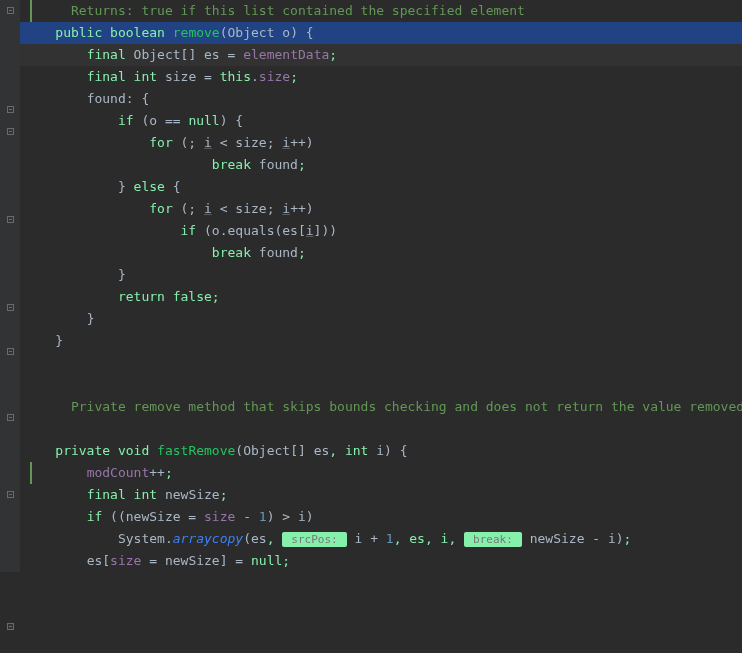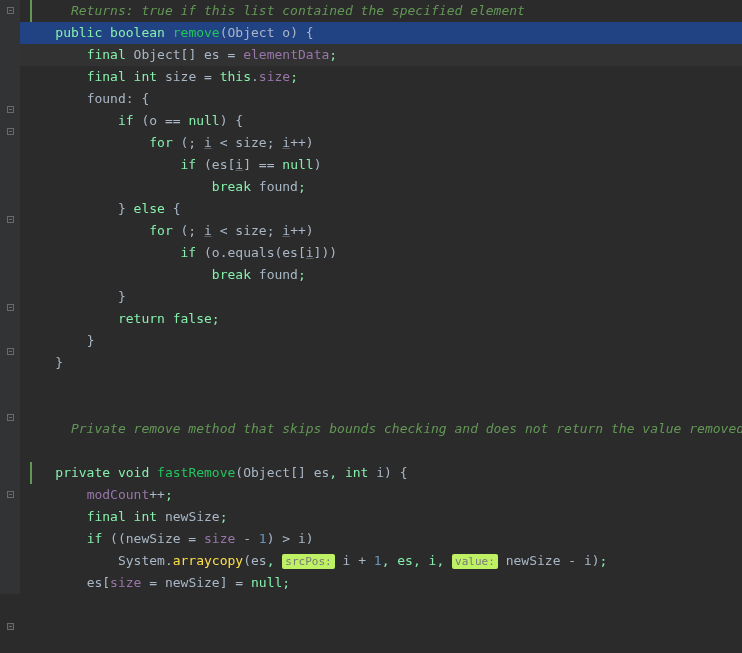--- a/index.html
+++ b/index.html
@@ -52,26 +52,26 @@
       height: 22px;
     }
     .line.highlighted {
       background: #214283;
     }
     .line.highlighted-ext {
       background: #323232;
     }
     .kw { color: #86efac; }
     .method { color: #22c55e; }
-    .method-call { color: #fde047; }
+    .method-call { color: #3b82f6; font-style: italic; }
     .field { color: #9876aa; }
     .num { color: #6897bb; }
-    .comment { color: #629755; font-style: italic; }
+    .comment { color: #629755; }
     .var-underline { text-decoration: underline; text-decoration-color: #5c5c5c; }
-    .hint { color: #787878; font-size: 11px; background: #bef264; padding: 1px 3px; border-radius: 2px; }
+    .hint { color: #787878; font-size: 11px; background: #86efac; padding: 1px 9px; border-radius: 2px; }
     .doc-bar {
       position: absolute;
       left: 28px;
       width: 2px;
       background: #629755;
       height: 22px;
     }
   </style>
 </head>
 <body>
@@ -98,21 +98,20 @@
 
   <div class="line">        <span class="kw">final</span> <span class="kw">int</span> <span>size</span><span> = </span><span class="kw">this</span><span>.</span><span class="field">size</span><span class="kw">;</span></div>
 
 
   <div class="line">        <span>found</span><span>: {</span></div>
 
   <div class="line">            <span class="kw">if</span><span> (o == </span><span class="kw">null</span><span>) {</span></div>
 
   <div class="line">                <span class="kw">for</span><span> (; </span><span class="var-underline">i</span><span> &lt; size; </span><span class="var-underline">i</span><span>++)</span></div>
 
-  <div class="line">                    <span class="kw">if</span><span> (es[</span><span class="var-underline">i</span><span>] == </span><span class="kw">null</span><span>)</span></div>
 
   <div class="line">                        <span class="kw">break</span><span> found</span><span class="kw">;</span></div>
 
   <div class="line">            <span>}</span><span class="kw"> else </span><span>{</span></div>
 
   <div class="line">                <span class="kw">for</span><span> (; </span><span class="var-underline">i</span><span> &lt; size; </span><span class="var-underline">i</span><span>++)</span></div>
 
   <div class="line">                    <span class="kw">if</span><span> (o.equals(es[</span><span class="var-underline">i</span><span>]))</span></div>
 
   <div class="line">                        <span class="kw">break</span><span> found</span><span class="kw">;</span></div>
@@ -136,17 +135,17 @@
   <div class="line"> </div>
 
   <div class="line">    <span class="kw">private</span> <span class="kw">void</span> <span class="method">fastRemove</span><span>(Object[] es</span><span class="kw">, </span><span class="kw">int</span><span> i)</span><span> {</span></div>
 
   <div class="line">        <span class="field">modCount</span><span>++</span><span class="kw">;</span></div>
 
   <div class="line">        <span class="kw">final</span> <span class="kw">int</span> <span>newSize</span><span class="kw">;</span></div>
 
   <div class="line">        <span class="kw">if</span><span> ((newSize = </span><span class="field">size</span><span> - </span><span class="num">1</span><span>) &gt; i)</span></div>
 
-  <div class="line">            <span>System.</span><span class="method-call">arraycopy</span><span>(es</span><span class="kw">, </span><span class="hint">srcPos:</span><span> i + </span><span class="num">1</span><span class="kw">, es, i, </span><span class="hint">value:</span><span> newSize - i)</span><span class="kw">;</span></div>
+  <div class="line">            <span>System.</span><span class="method-call">arraycopy</span><span>(es</span><span class="kw">, </span><span class="hint">srcPos:</span><span> i + </span><span class="num">1</span><span class="kw">, es, i, </span><span class="hint">break:</span><span> newSize - i)</span><span class="kw">;</span></div>
 
   <div class="line">        <span>es[</span><span class="field">size</span><span> = newSize] = </span><span class="kw">null</span><span class="kw">;</span></div>
 
 </div>
 
 </body></html>

